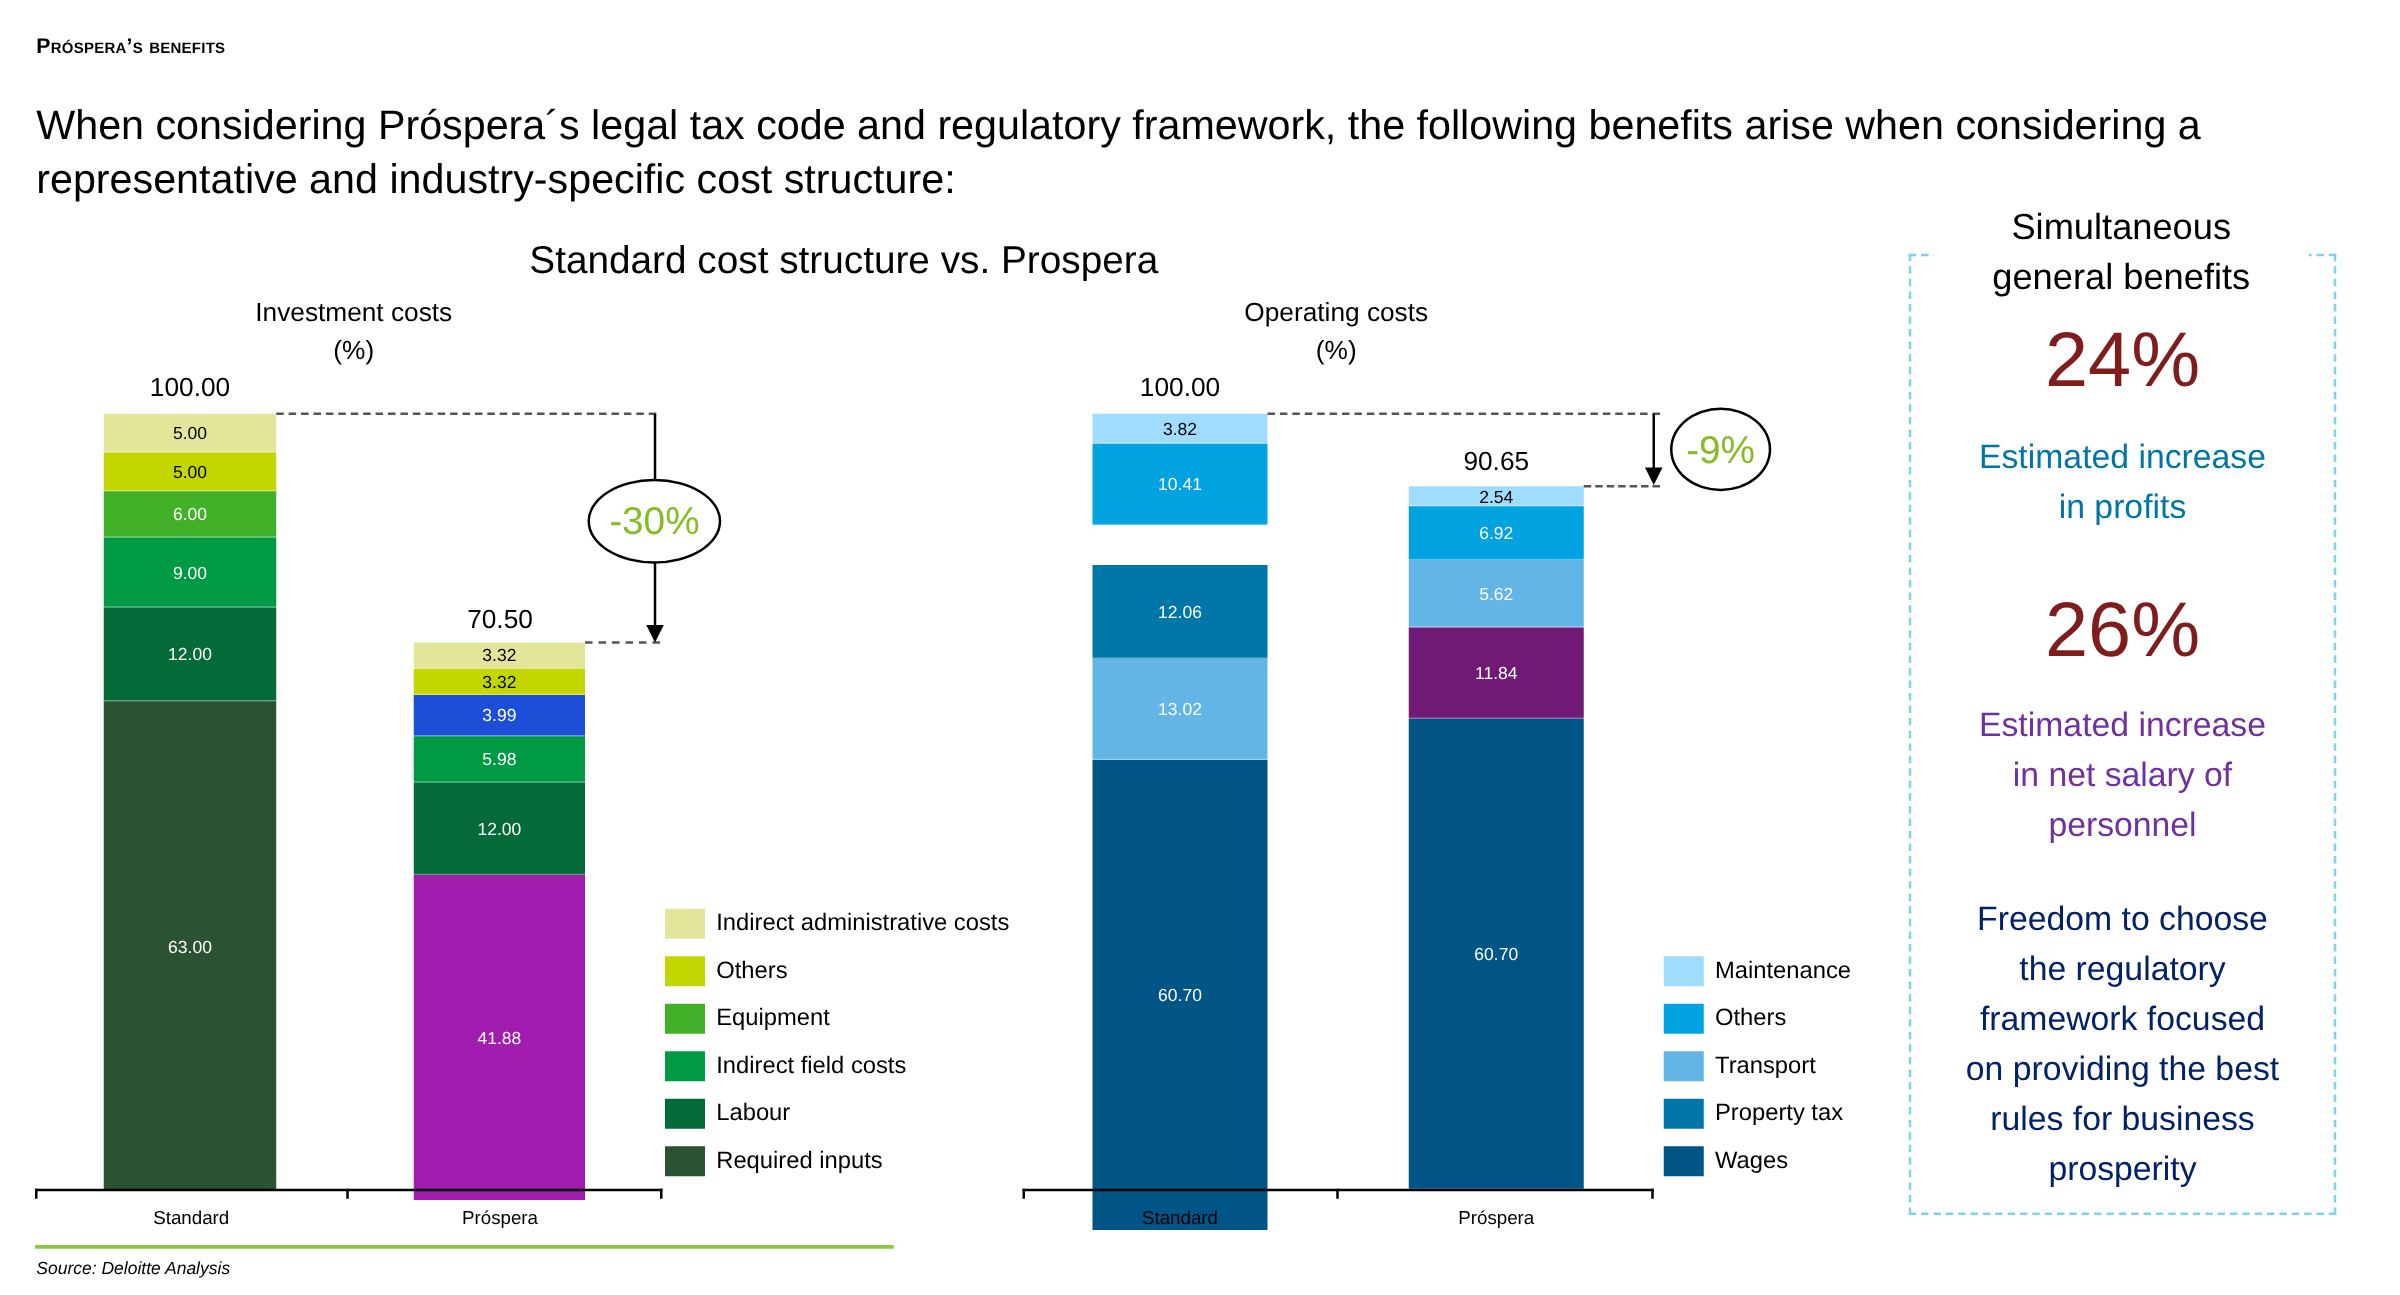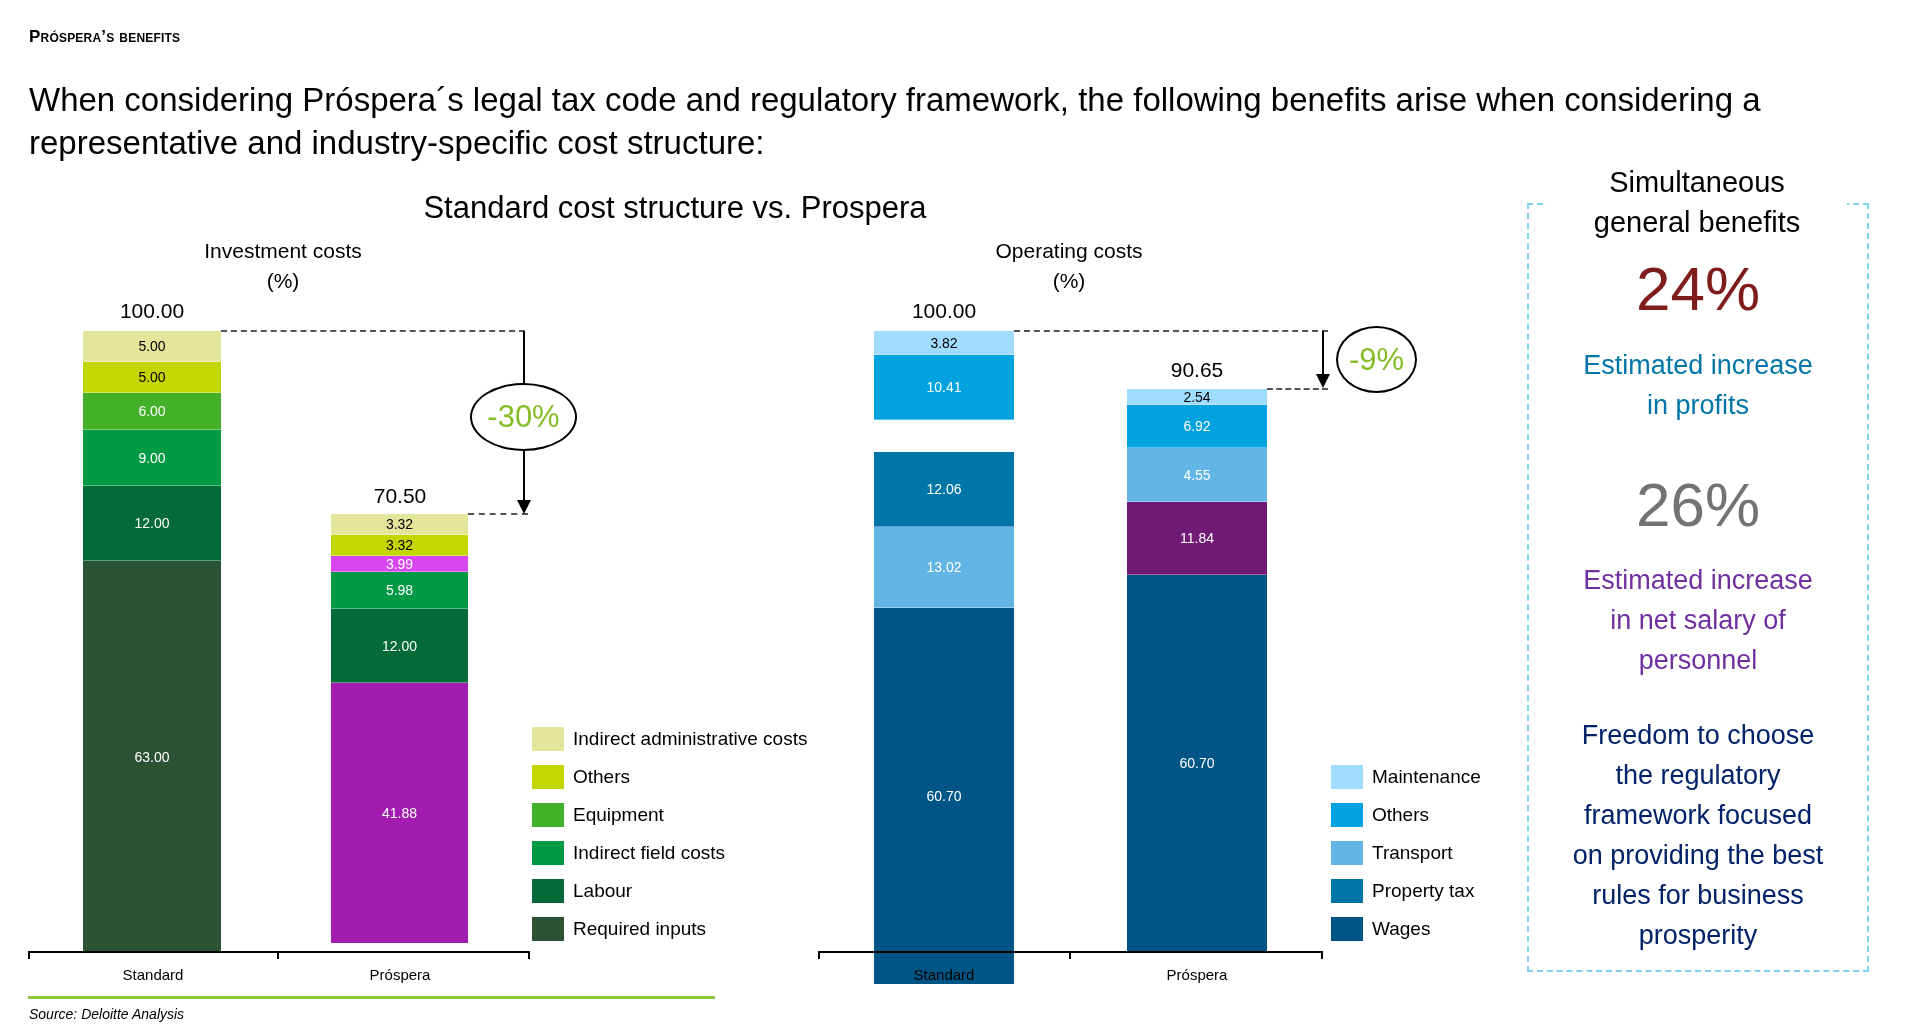--- a/index.html
+++ b/index.html
@@ -56,21 +56,21 @@
     <div class="seg dark-text" style="height:31px;background:#C4D600;">5.00</div>
     <div class="seg" style="height:37px;background:#43B02A;">6.00</div>
     <div class="seg" style="height:56px;background:#009A44;">9.00</div>
     <div class="seg" style="height:75px;background:#046A38;">12.00</div>
     <div class="seg" style="height:391px;background:#2C5234;border-bottom:none;">63.00</div>
   </div>
 
   <div class="bar" style="left:331px;top:514px;width:137px;">
     <div class="seg dark-text" style="height:21px;background:#E2E59A;">3.32</div>
     <div class="seg dark-text" style="height:21px;background:#C4D600;">3.32</div>
-    <div class="seg" style="height:16px;background:#d946ef;">3.99</div>
+    <div class="seg" style="height:33px;background:#1d4ed8;">3.99</div>
     <div class="seg" style="height:37px;background:#009A44;">5.98</div>
     <div class="seg" style="height:74px;background:#046A38;">12.00</div>
     <div class="seg" style="height:260px;background:#a21caf;border-bottom:none;">41.88</div>
   </div>
 
   <div class="dash" style="left:221px;top:330px;width:304px;"></div>
   <div class="dash" style="left:468px;top:513px;width:60px;"></div>
   <div class="arrow-line" style="left:523px;top:331px;height:170px;"></div>
   <div class="arrow-head" style="left:517px;top:500px;"></div>
   <div class="ellipse" style="left:470px;top:383px;width:107px;height:68px;">-30%</div>
@@ -123,21 +123,21 @@
     <div class="seg dark-text" style="height:24px;background:#A0DCFF;">3.82</div>
     <div class="seg" style="height:65px;background:#00A3E0;">10.41</div>
     <div class="seg" style="height:75px;background:#0076A8;margin-top:32px;">12.06</div>
     <div class="seg" style="height:81px;background:#62B5E5;">13.02</div>
     <div class="seg" style="height:376px;background:#005587;border-bottom:none;">60.70</div>
   </div>
 
   <div class="bar" style="left:1127px;top:389px;width:140px;">
     <div class="seg dark-text" style="height:16px;background:#A0DCFF;">2.54</div>
     <div class="seg" style="height:43px;background:#00A3E0;">6.92</div>
-    <div class="seg" style="height:54px;background:#62B5E5;">4.55</div>
+    <div class="seg" style="height:54px;background:#62B5E5;">5.62</div>
     <div class="seg" style="height:73px;background:#701a75;">11.84</div>
     <div class="seg" style="height:376px;background:#005587;border-bottom:none;">60.70</div>
   </div>
 
   <div class="dash" style="left:1014px;top:330px;width:314px;"></div>
   <div class="dash" style="left:1267px;top:388px;width:61px;"></div>
   <div class="arrow-line" style="left:1322px;top:331px;height:45px;"></div>
   <div class="arrow-head" style="left:1316px;top:374px;"></div>
   <div class="ellipse" style="left:1336px;top:326px;width:81px;height:67px;">-9%</div>
 
@@ -177,21 +177,21 @@
   <div>Simultaneous</div>
   <div>general benefits</div>
 </div>
 
 <div class="abs big-pct" style="top:254px;color:#7f1d1d;">24%</div>
 <div class="abs benefit-desc" style="top:345px;color:#0076A8;">
   <div>Estimated increase</div>
   <div>in profits</div>
 </div>
 
-<div class="abs big-pct" style="top:470px;color:#737373;">26%</div>
+<div class="abs big-pct" style="top:470px;color:#7f1d1d;">26%</div>
 <div class="abs benefit-desc" style="top:560px;color:#7030A0;">
   <div>Estimated increase</div>
   <div>in net salary of</div>
   <div>personnel</div>
 </div>
 
 <div class="abs benefit-desc" style="top:715px;color:#012169;">
   <div>Freedom to choose</div>
   <div>the regulatory</div>
   <div>framework focused</div>

